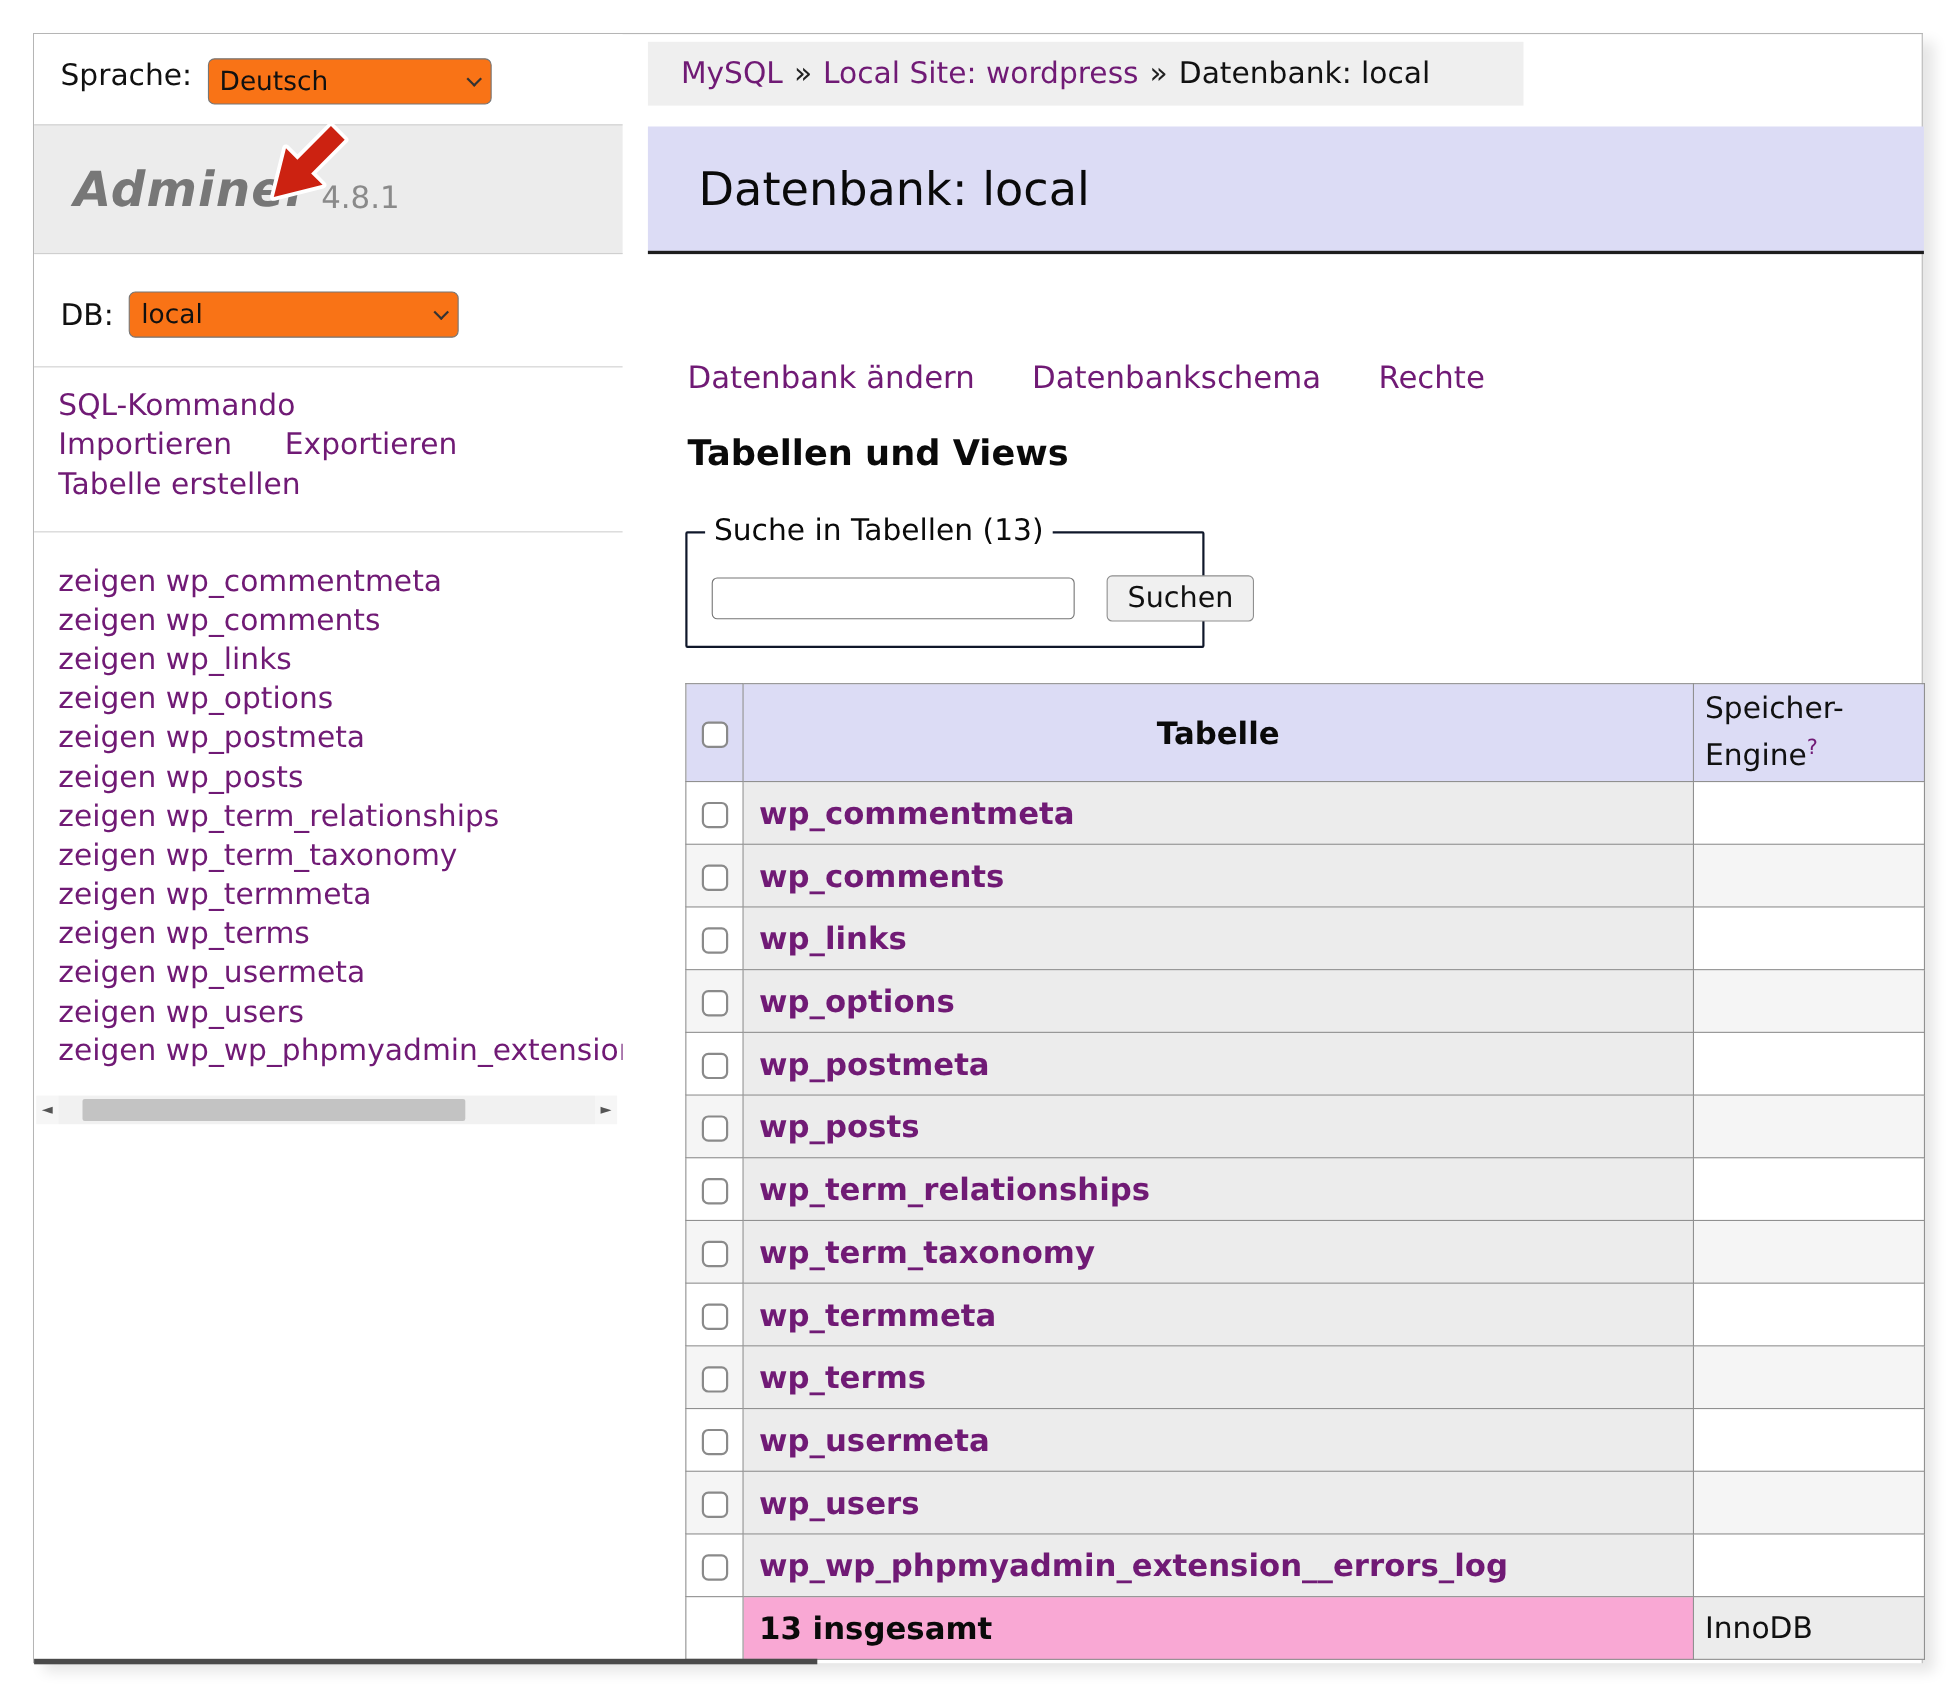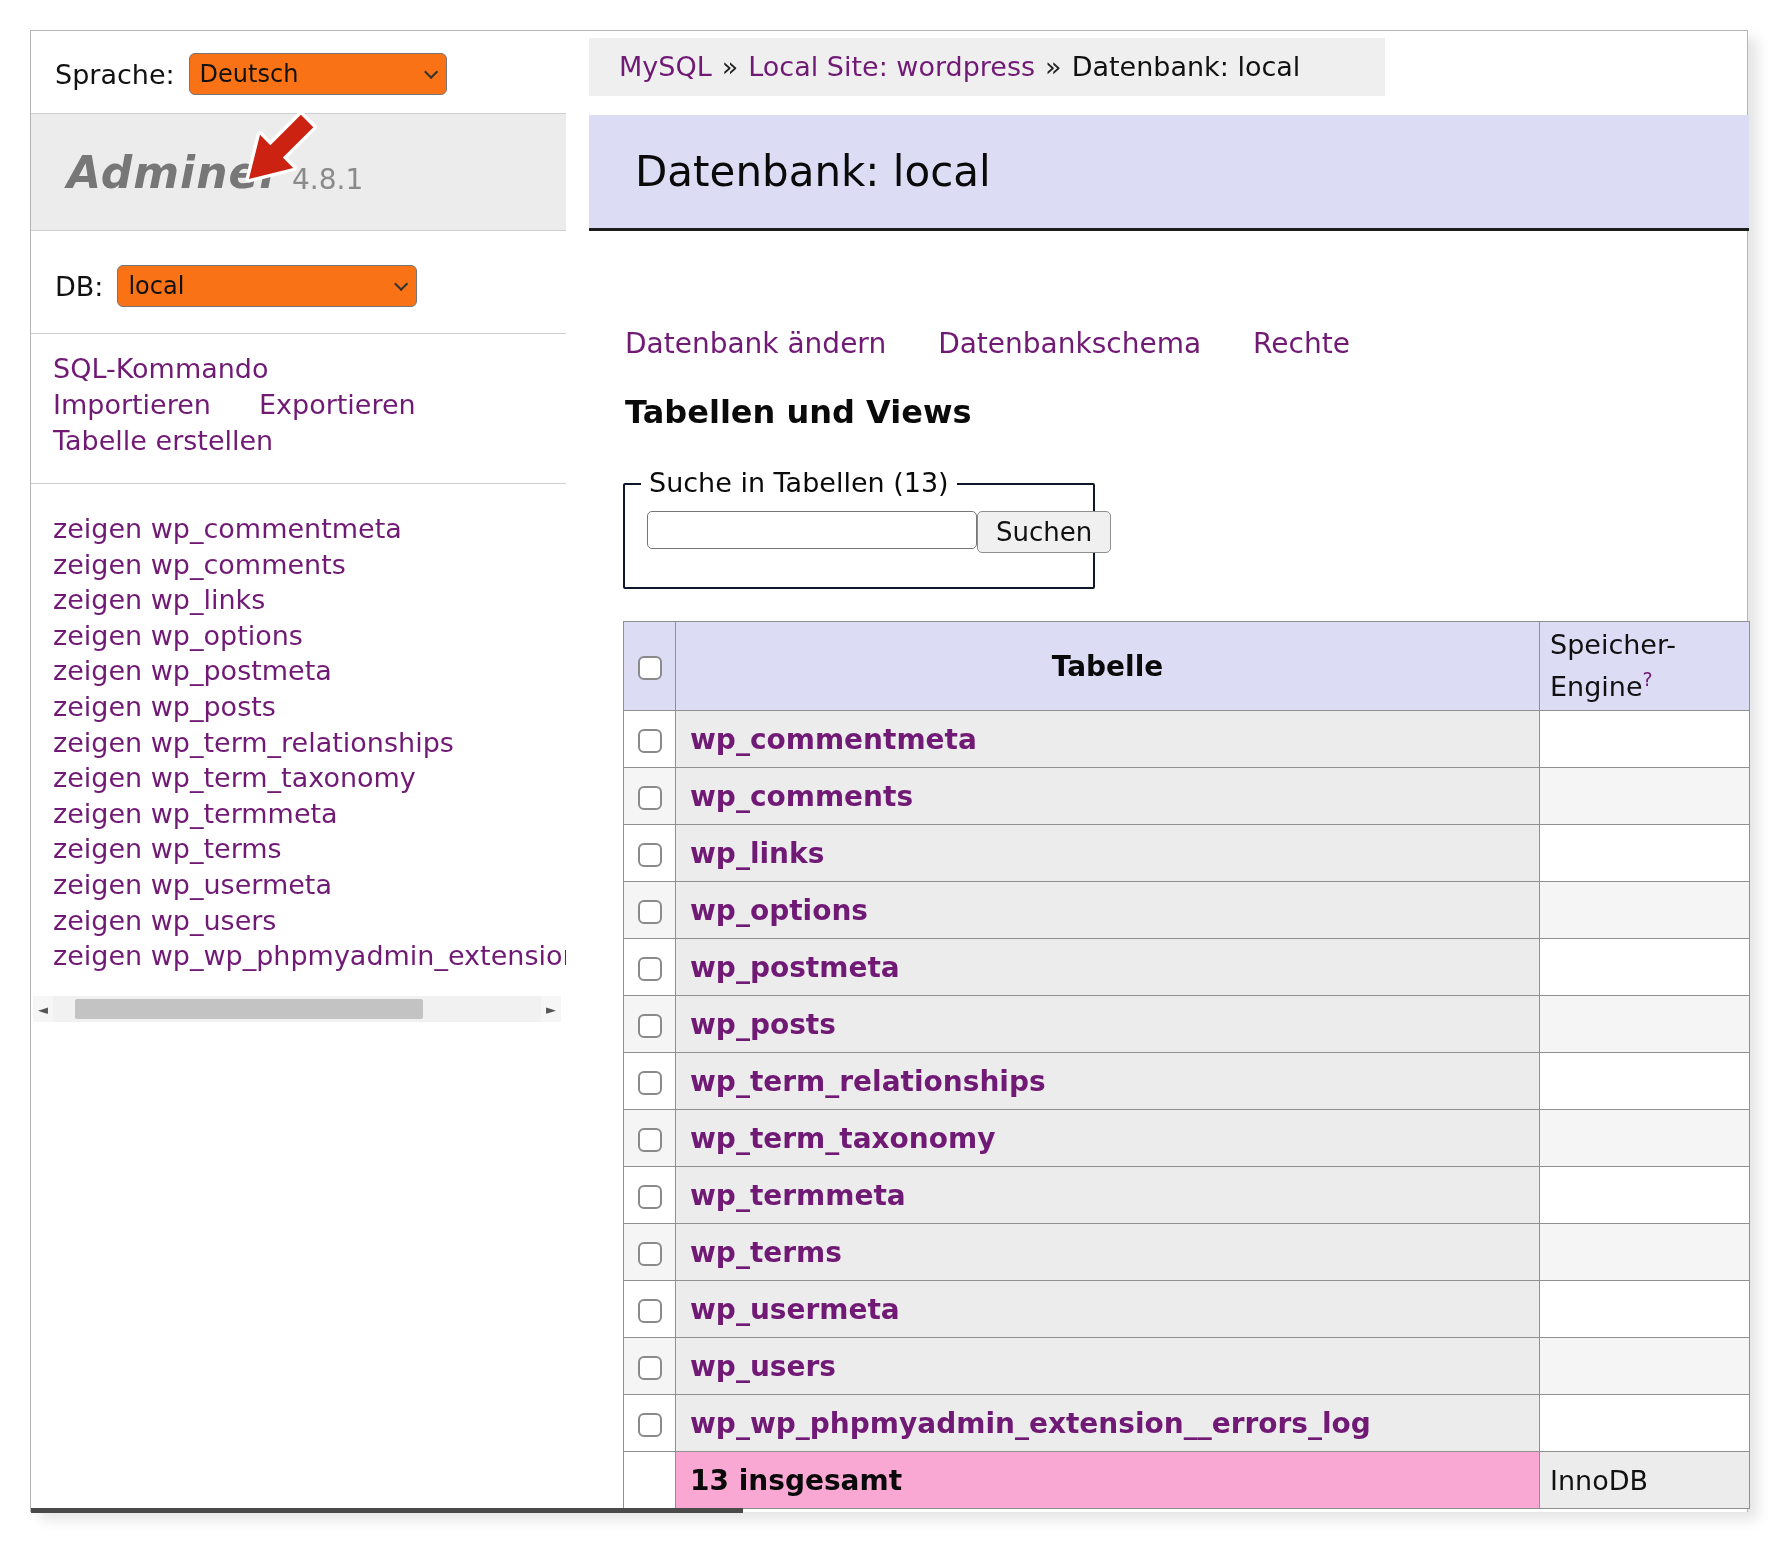--- a/index.html
+++ b/index.html
@@ -11,21 +11,21 @@
     width:1718px; height:1482px;
     border-top:1px solid #b5b5b5; border-left:1px solid #b5b5b5; border-right:1px solid #b5b5b5;
     box-shadow:10px 8px 12px rgba(0,0,0,.10);
     background:#fff;
   }
   a { color:#701a75; text-decoration:none; cursor:pointer; }
 
   
   .sidebar { position:absolute; left:0; top:0; width:535px; height:100%; background:#fff; }
 
-  .lang-row { position:absolute; left:24px; top:22px; display:flex; align-items:center; gap:14px; font-size:27px; }
+  .lang-row { position:absolute; left:24px; top:22px; display:flex; gap:14px; font-size:27px; }
   .select {
     display:flex; align-items:center; justify-content:space-between;
     height:42px; background:#f97316; border:1px solid #767676; border-radius:6px;
     font-size:24px; padding:0 12px 0 10px; cursor:pointer;
   }
   .select .chev { width:10px; height:10px; border-right:2px solid #333; border-bottom:2px solid #333; transform:rotate(45deg) translateY(-3px); }
   .select.lang { width:258px; }
   .select.db { width:300px; }
 
   .logo-band {
@@ -77,21 +77,21 @@
 
   .h3title { position:absolute; left:594px; top:362px; font-size:32px; font-weight:bold; color:#0a0a0a; }
 
   .searchset {
     position:absolute; left:592px; top:452px; width:472px; height:106px;
     border:2px solid #0f172a; border-radius:2px;
   }
   .searchset .legend {
     position:absolute; left:16px; top:-18px; background:#fff; padding:0 8px; font-size:27px; color:#0a0a0a;
   }
-  .searchset .controls { position:absolute; left:22px; top:26px; display:flex; gap:0; }
+  .searchset .controls { position:absolute; left:22px; top:38px; display:flex; align-items:center; gap:29px; }
   .search-input { width:330px; height:38px; border:1px solid #767676; border-radius:5px; background:#fff; font-size:24px; padding:0 8px; font-family:inherit; }
   .btn {
     height:42px; padding:0 18px; font-size:26px; font-family:inherit;
     background:#f0f0f0; border:1px solid #8f8f8f; border-radius:5px; color:#111; cursor:pointer;
   }
 
   
   .tbl-wrap { position:absolute; left:592px; top:590px; }
   table.tbl { border-collapse:collapse; table-layout:fixed; width:1126px; font-size:28px; }
   table.tbl col.c-chk { width:52px; }

